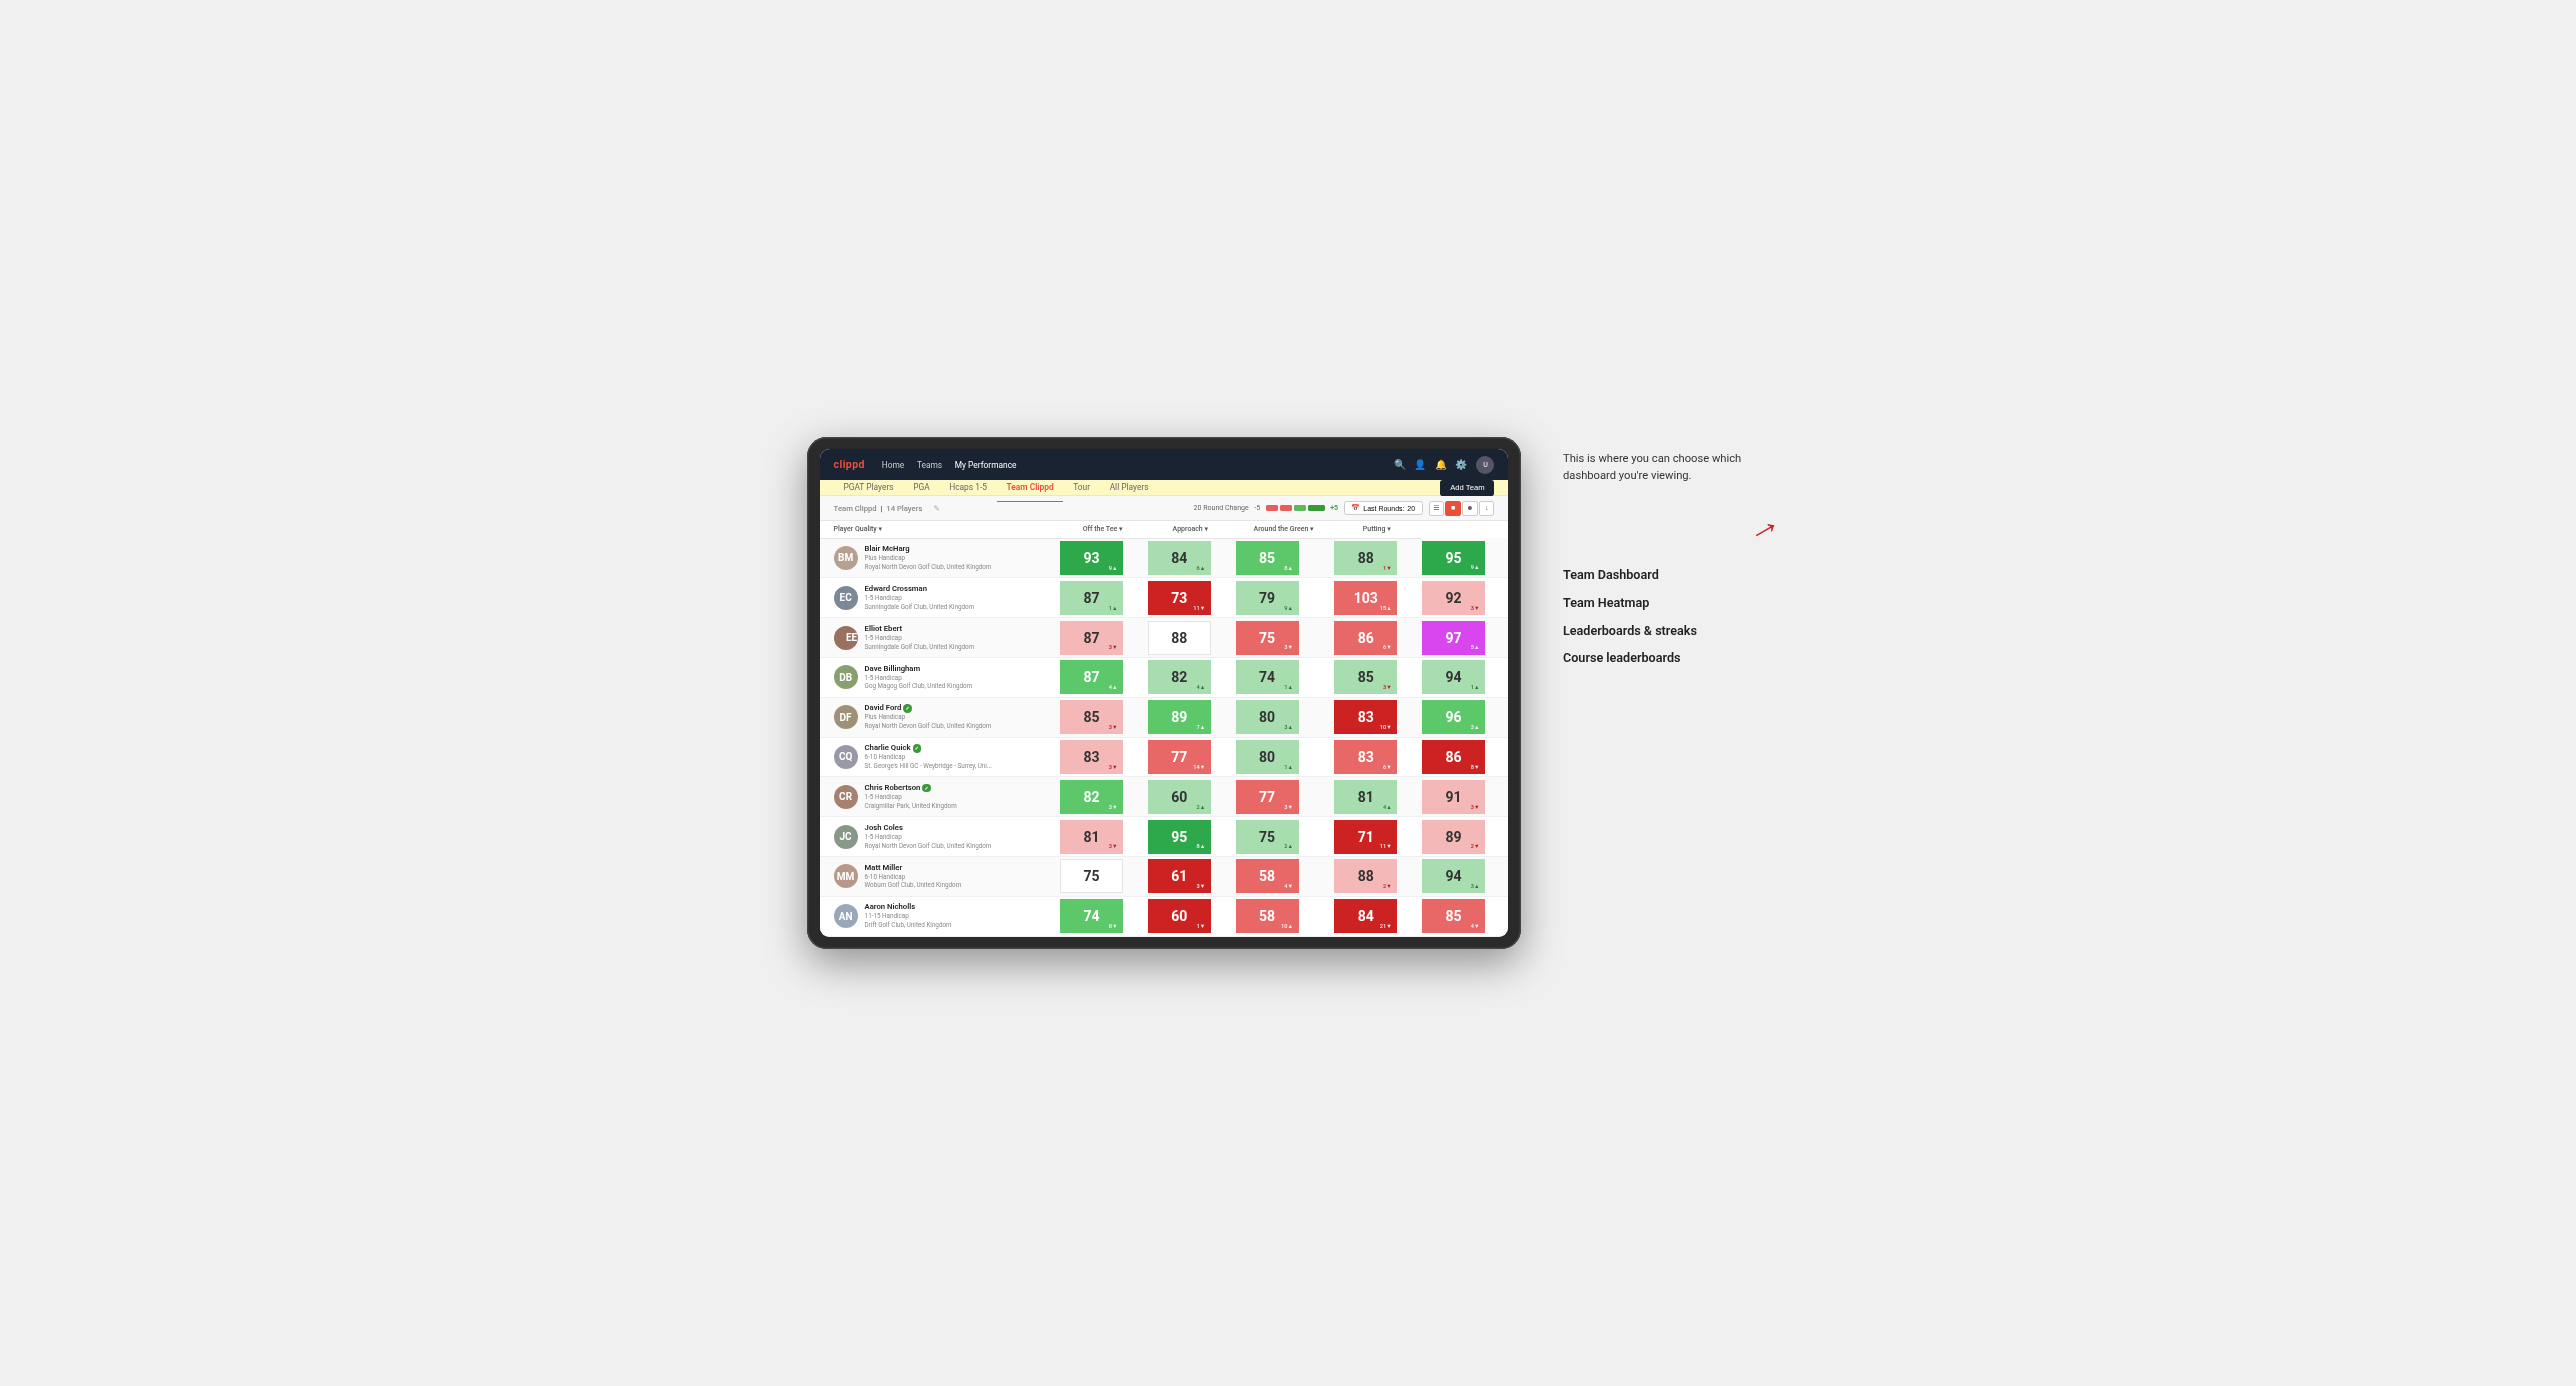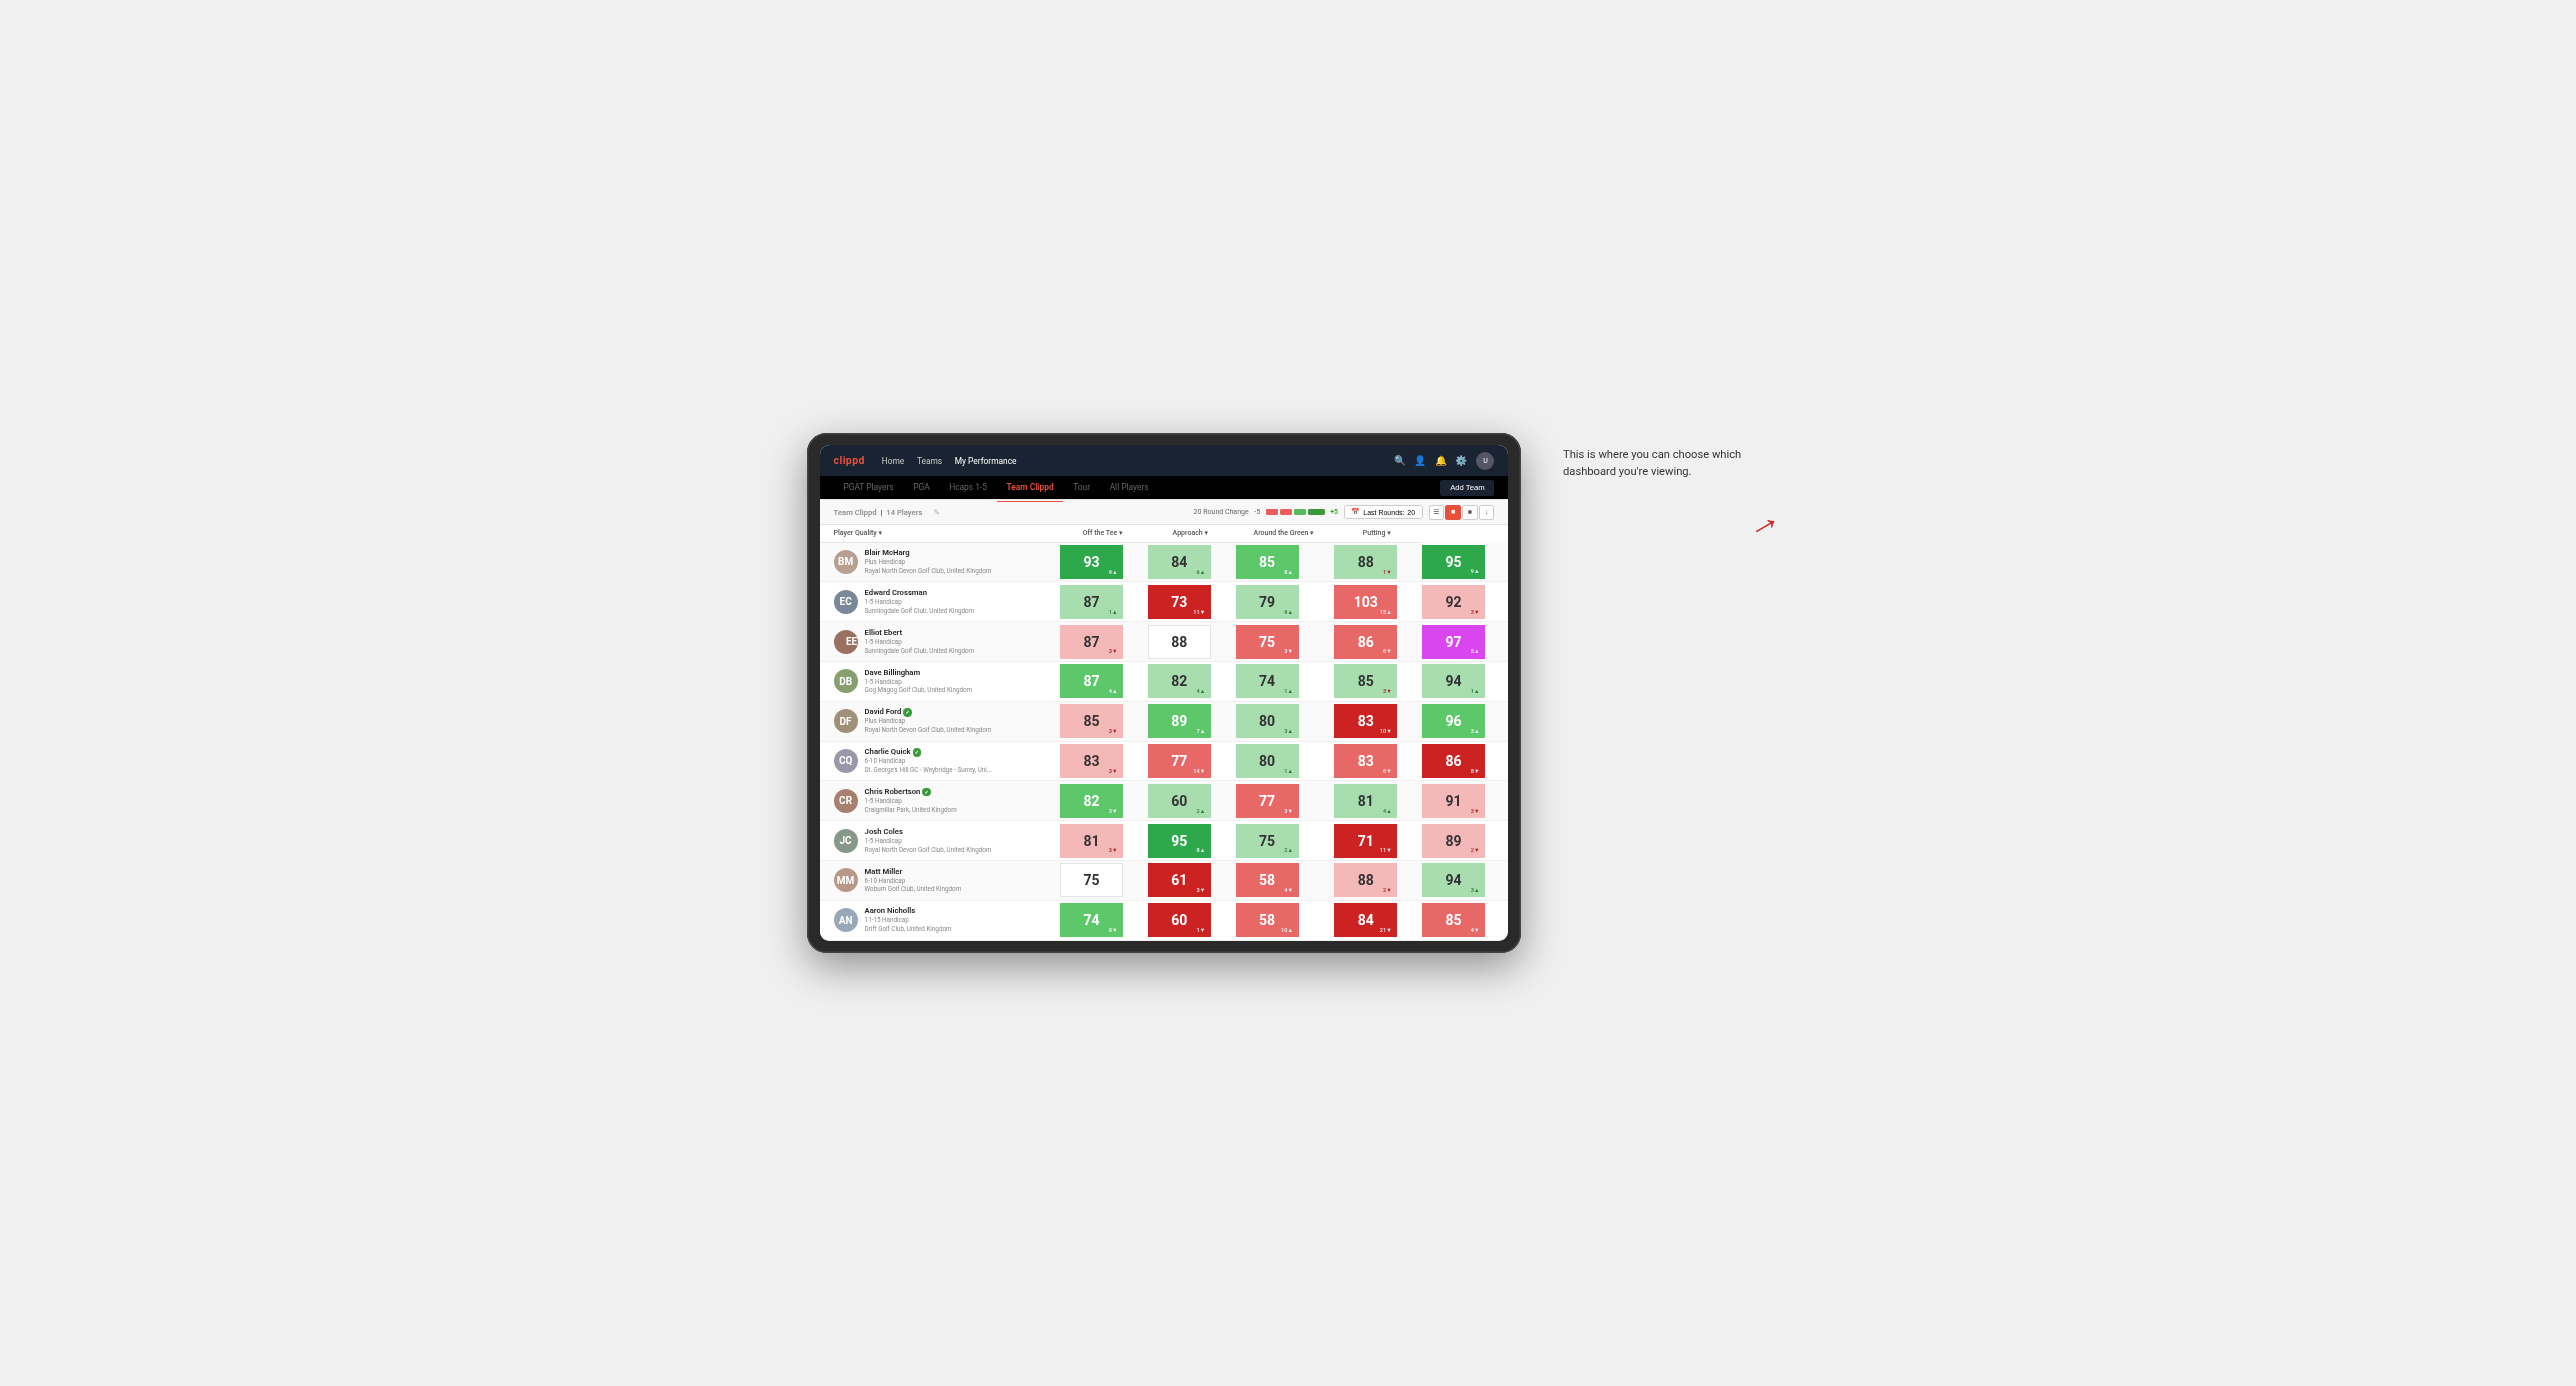--- a/index.html
+++ b/index.html
@@ -91,26 +91,26 @@
       background: #556;
       display: flex;
       align-items: center;
       justify-content: center;
       color: #fff;
       font-size: 7px;
     }
 
     
     .sub-nav {
-      background: #000000;
+      background: #fef9c3;
       border-bottom: 0.7px solid #e5e5e5;
       display: flex;
       align-items: center;
       padding: 0 14px;
-      height: 24px;
+      height: 16px;
       gap: 0;
       justify-content: space-between;
     }
 
     .sub-nav-tabs {
       display: flex;
       gap: 0;
     }
 
     .sub-tab {
@@ -914,16 +914,22 @@
     </div>
   </div>
 
   <div class="annotation-panel">
     <p class="annotation-text">This is where you can choose which dashboard you're viewing.</p>
 
     <div class="annotation-arrow">
       <span class="red-arrow">→</span>
     </div>
 
+    <div class="dashboard-options">
+      <div class="dashboard-option">Team Dashboard</div>
+      <div class="dashboard-option">Team Heatmap</div>
+      <div class="dashboard-option">Leaderboards &amp; streaks</div>
+      <div class="dashboard-option">Course leaderboards</div>
+    </div>
   </div>
 
 </div>
 
 
 </body></html>

